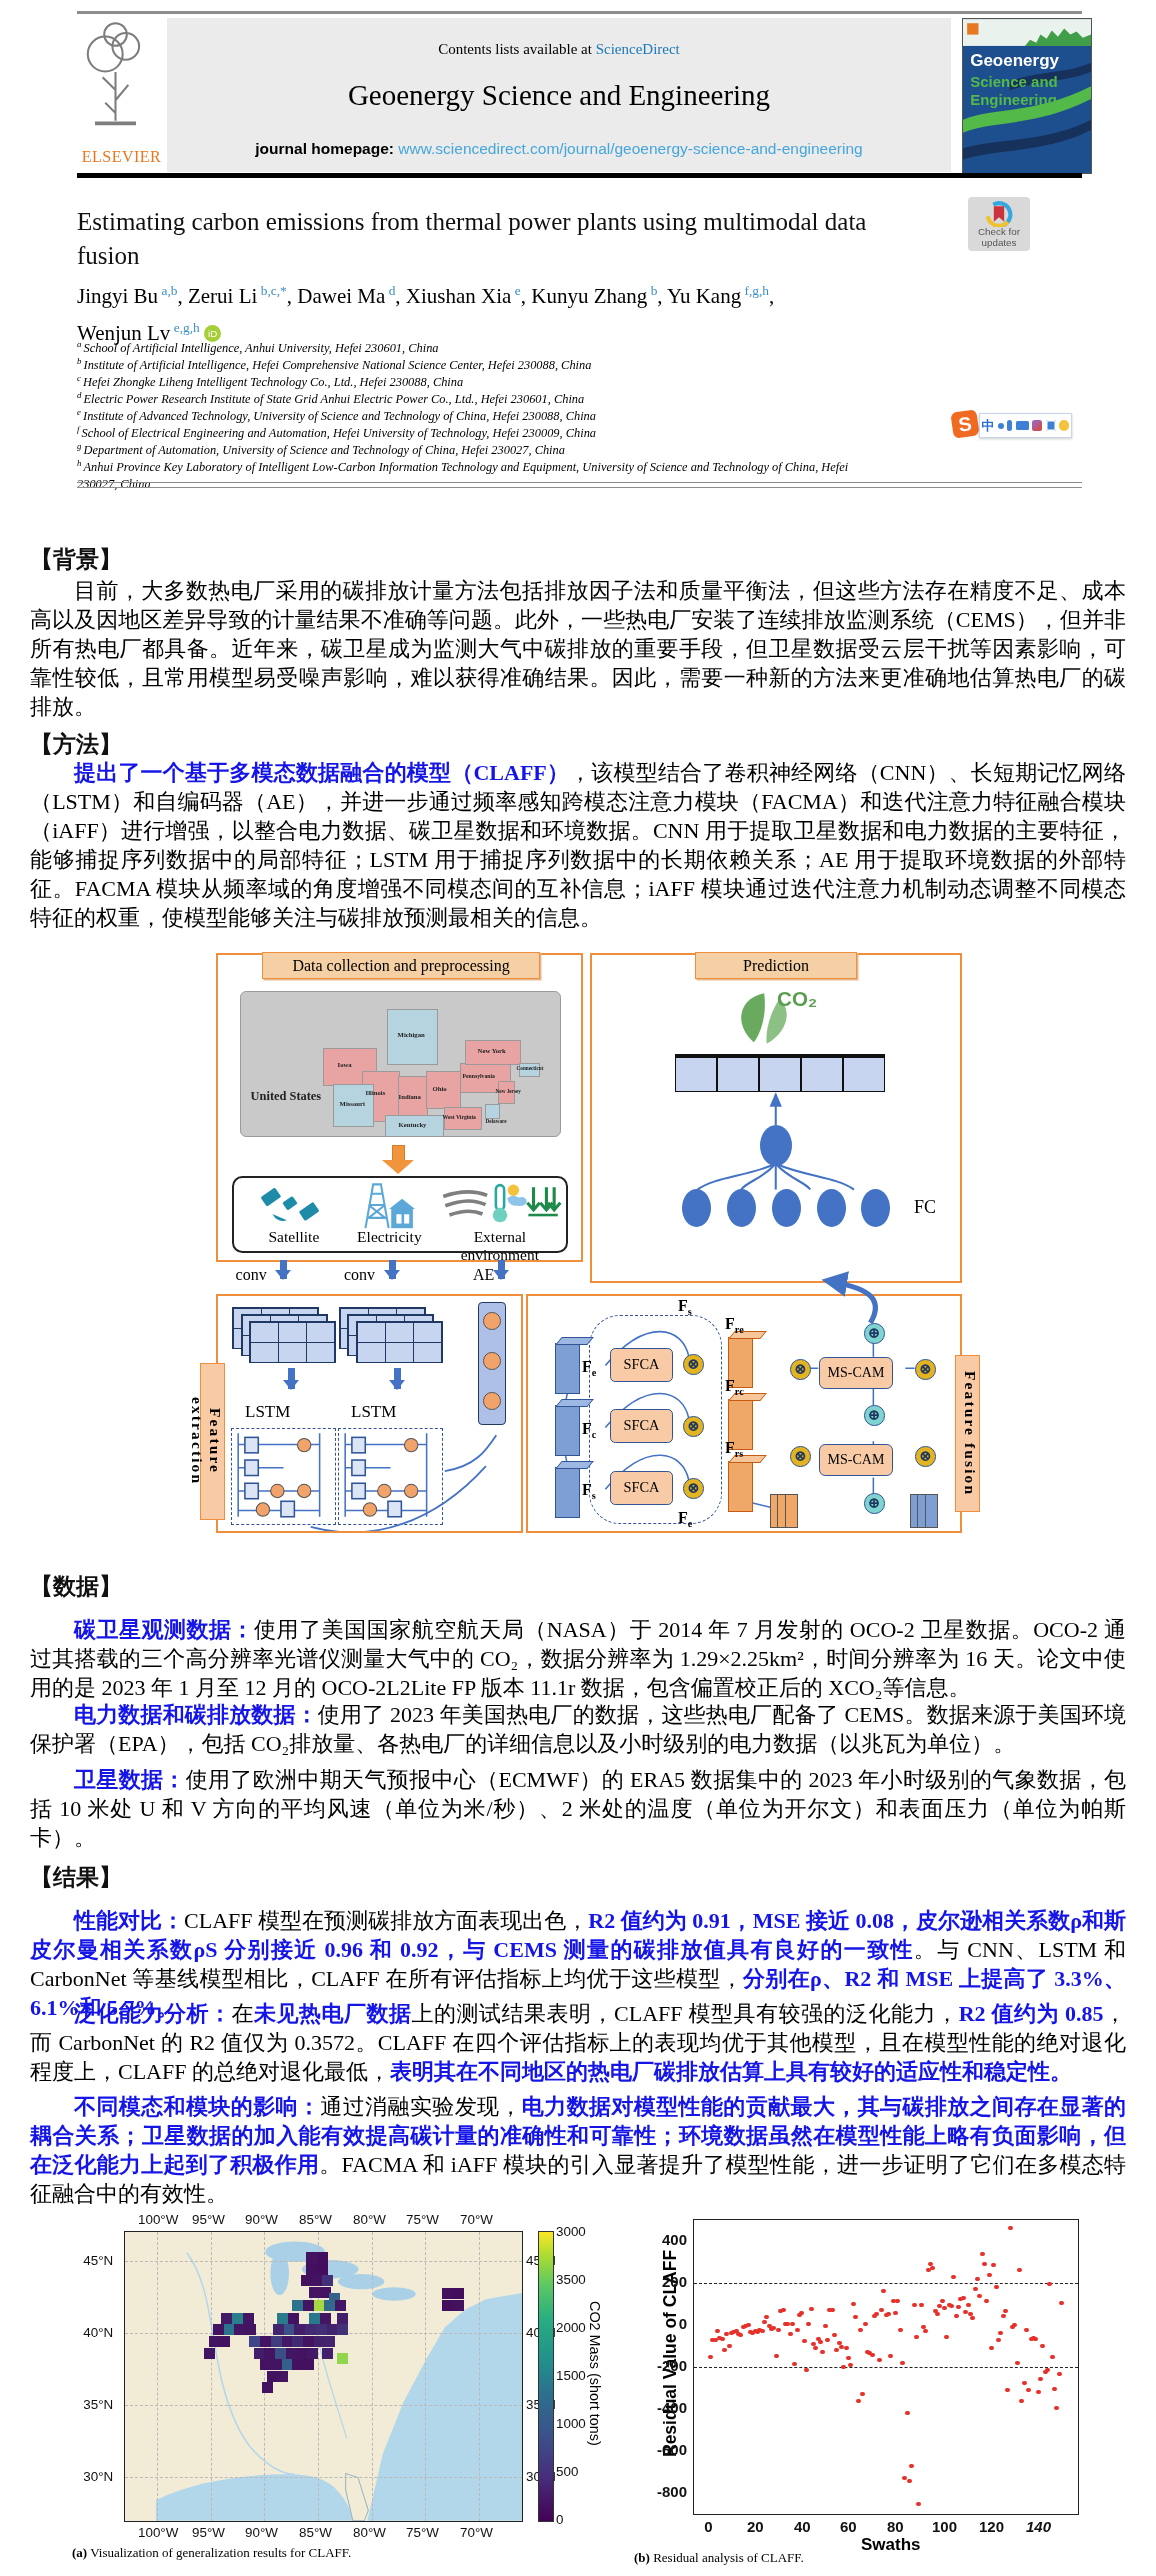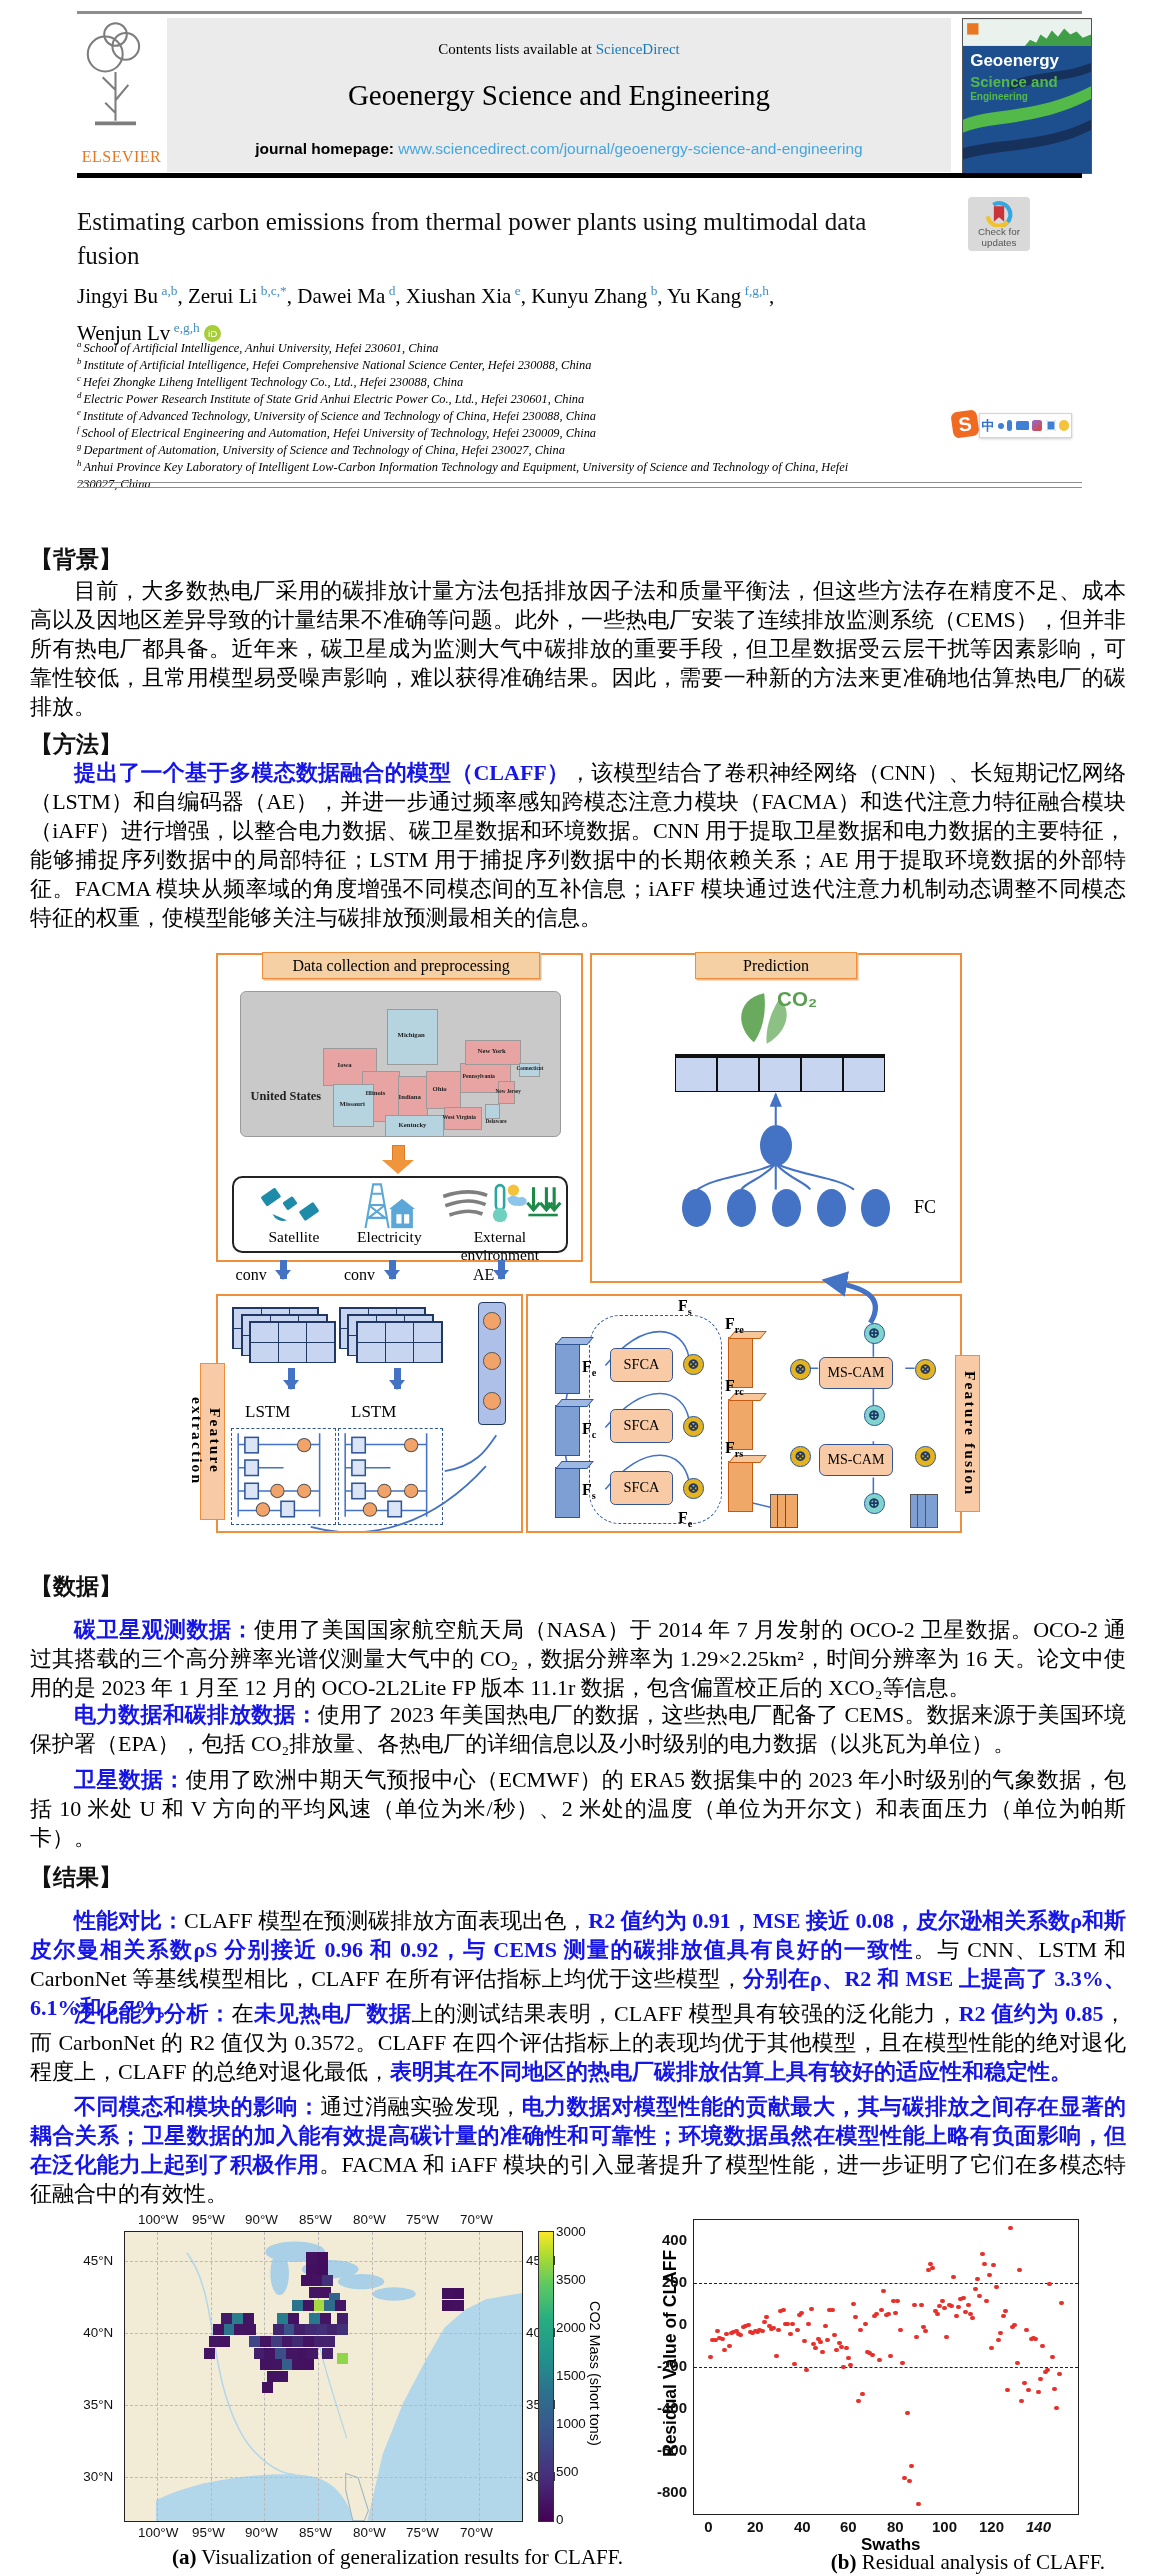--- a/index.html
+++ b/index.html
@@ -12,21 +12,21 @@
   .hdr-logo{left:77px;top:17.5px;width:89px;height:154px;background:#fff;text-align:center;}
   .elsevier-word{position:absolute;left:0;top:130px;width:100%;color:#e87722;font-size:16px;letter-spacing:0.5px;}
   .hdr-contents{position:absolute;left:0;top:23px;width:100%;text-align:center;font-size:15px;}
   .hdr-title{position:absolute;left:0;top:61px;width:100%;text-align:center;font-size:29px;}
   .hdr-home{position:absolute;left:0;top:122px;width:100%;text-align:center;font-size:15.5px;font-family:"Liberation Sans","DejaVu Sans",sans-serif;}
   .link-sd{color:#1b7ab8;}
   .link-url{color:#45a6dd;}
   .cover{left:954px;top:17.5px;width:128px;height:154px;background:#1d4f8f;border:1px solid #555;overflow:hidden;margin-left:8px;}
   .cover-t1{position:absolute;left:7.2px;top:32px;font-size:17px;font-weight:bold;color:#fff;font-family:"Liberation Sans","DejaVu Sans",sans-serif;}
   .cover-t2{position:absolute;left:7.2px;top:54px;font-size:15px;font-weight:bold;color:#53b948;font-family:"Liberation Sans","DejaVu Sans",sans-serif;}
-  .cover-t3{position:absolute;left:7.2px;top:72px;font-size:10px;font-weight:bold;color:#53b948;font-family:"Liberation Sans","DejaVu Sans",sans-serif;}
+  .cover-t3{position:absolute;left:7.2px;top:72px;font-size:15px;font-weight:bold;color:#53b948;font-family:"Liberation Sans","DejaVu Sans",sans-serif;}
   .hdr-blackbar{left:77px;top:173px;width:1005px;height:4.6px;background:#000;}
   
   .art-title{left:77px;top:205px;width:845px;font-size:25px;line-height:34px;color:#111;}
   .chk-badge{left:968px;top:197px;width:62px;height:54px;background:#d9d9d9;border-radius:4.1px;text-align:center;cursor:pointer;}
   .chk-txt{position:absolute;left:0;top:30px;width:100%;font-size:9.8px;color:#555;line-height:10.8px;font-family:"Liberation Sans","DejaVu Sans",sans-serif;}
   .authors{left:77px;top:278px;width:876px;font-size:21px;line-height:37px;}
   .author-sup{color:#3e8fc7;font-size:13.4px;vertical-align:super;line-height:0;}
   .orcid{display:inline-block;width:17.5px;height:17.5px;border-radius:50%;background:#a6ce39;color:#fff;
          font-size:9.8px;line-height:17.5px;text-align:center;font-family:"Liberation Sans","DejaVu Sans",sans-serif;vertical-align:3.1px;margin-left:4.1px;}
   .affils{left:77px;top:340px;width:804px;font-size:12.4px;line-height:17px;font-style:italic;}
@@ -95,21 +95,21 @@
   .gridv{position:absolute;top:0;width:0;border-left:1px dashed #b9b9b9;}
   .gridh{position:absolute;left:0;height:0;border-top:1px dashed #b9b9b9;}
   .hm-cell{position:absolute;}
   .cbar{position:absolute;border:1px solid #333;
         background:linear-gradient(to top,#440154 0%,#472d7b 15%,#3b528b 30%,#2c728e 45%,#21918c 56%,#28ae80 70%,#5ec962 82%,#addc30 92%,#fde725 100%);}
   .cbar-lab{position:absolute;transform:rotate(90deg);transform-origin:left top;font-size:14.4px;font-family:"Liberation Sans","DejaVu Sans",sans-serif;white-space:nowrap;}
   .dashline{position:absolute;border-top:1.5px dashed #222;}
   .dot{position:absolute;width:4.6px;height:4.6px;border-radius:50%;background:#e8302a;}
   .ylab-rot{position:absolute;transform:rotate(-90deg);transform-origin:center;font-weight:bold;font-size:17.5px;font-family:"Liberation Sans","DejaVu Sans",sans-serif;white-space:nowrap;}
   .xlab{position:absolute;font-weight:bold;font-size:17px;font-family:"Liberation Sans","DejaVu Sans",sans-serif;}
-  .capt{position:absolute;width:100%;text-align:right;font-size:21px;}
+  .capt{position:absolute;width:100%;text-align:left;font-size:13px;}
   .capt b{font-weight:bold;}
   svg{position:absolute;left:0;top:0;}
 </style>
 </head>
 <body>
 
 <div class="page">
 
   <div class="abs hdr-topline"></div>
   <div class="abs hdr-logo">

